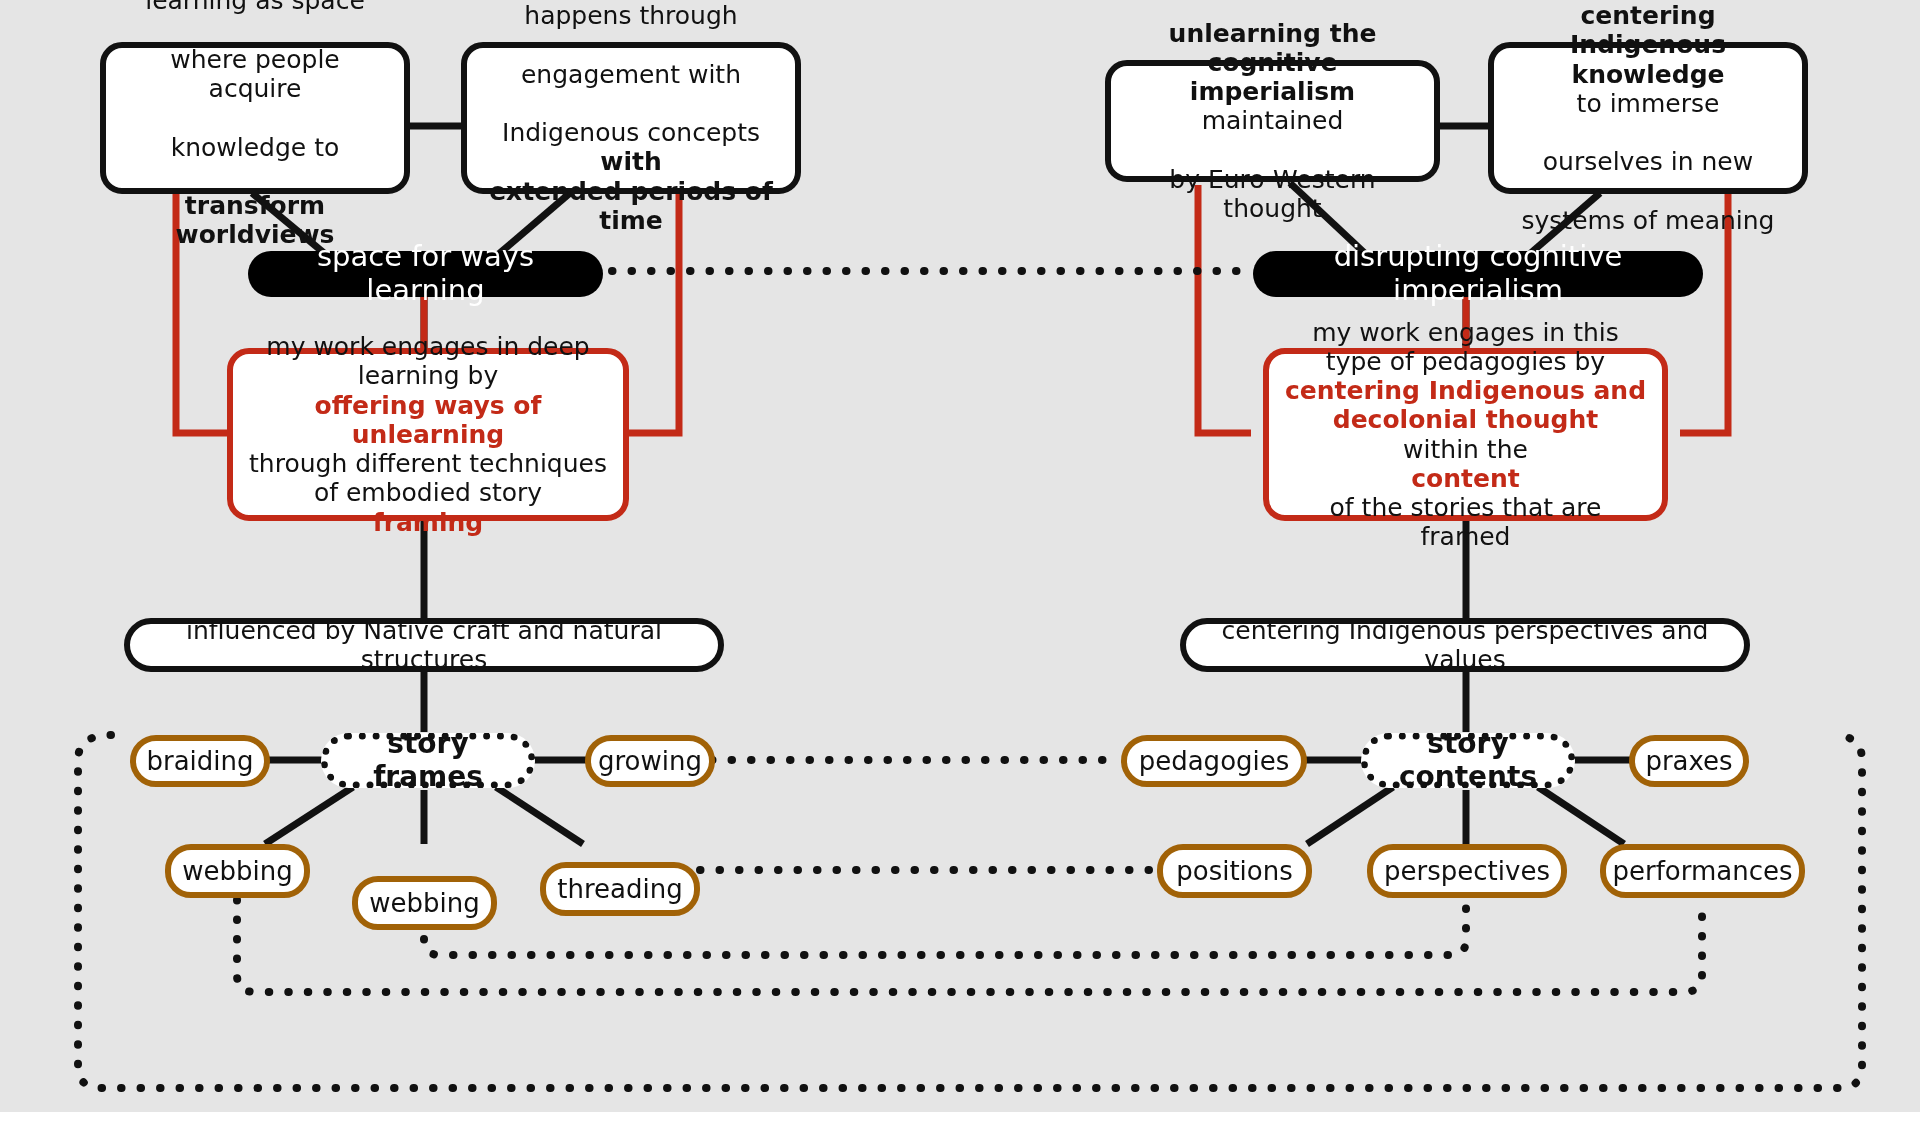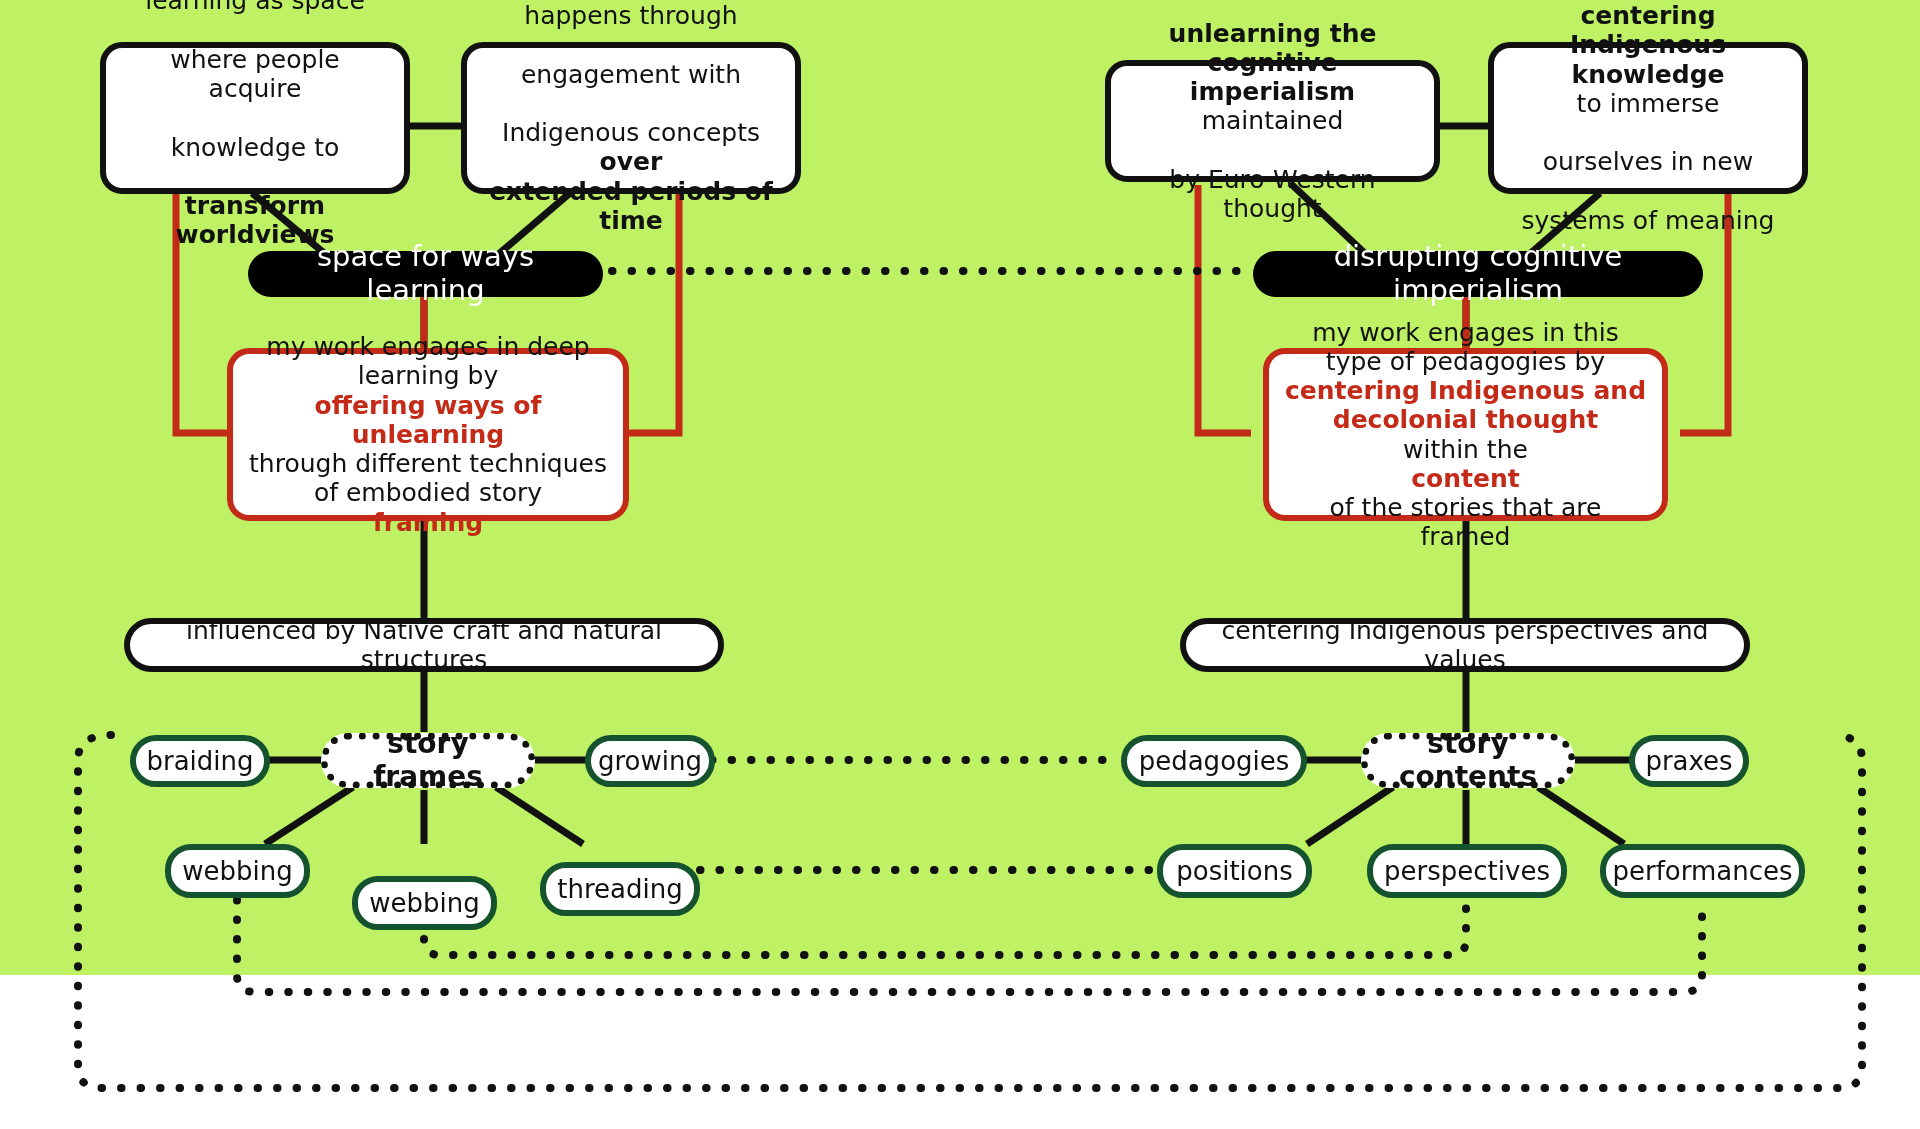--- a/index.html
+++ b/index.html
@@ -1,36 +1,36 @@
 <!DOCTYPE html>
 <html><head>
 <meta charset="utf-8">
 <style>
   html,body{margin:0;padding:0;background:#ffffff;}
   body{width:1920px;height:1129px;overflow:hidden;
        font-family:"DejaVu Sans","Liberation Sans",sans-serif;}
-  #stage{position:relative;width:1920px;height:975px;background:#bef264;text-decoration:underline;}
+  #stage{position:relative;width:1920px;height:1112px;background:#e5e5e5;text-decoration:underline;}
   svg#wires{position:absolute;inset:0;width:1920px;height:1129px;}
 
   .node{position:absolute;box-sizing:border-box;display:flex;align-items:center;
         justify-content:center;text-align:center;background:#ffffff;
         color:#111111;z-index:3;}
   .node span{display:block;line-height:1.17;}
 
   
   .card{border:6px solid #111111;border-radius:22px;font-size:25px;padding:10px 16px;}
   
   .pill-black{background:#000000;color:#ffffff;border-radius:40px;font-size:29px;
               border:none;padding:6px 26px;}
   
   .card-red{border:6px solid #C32A17;border-radius:22px;font-size:25px;padding:10px 14px;}
   
   .pill-wide{border:6px solid #111111;border-radius:34px;font-size:25px;padding:6px 18px;}
   
-  .leaf{border:6px solid #14532d;border-radius:26px;font-size:26px;padding:12px 14px;}
+  .leaf{border:6px solid #a16207;border-radius:26px;font-size:26px;padding:12px 14px;}
   
   .hub{border:7px dotted #111111;border-radius:34px;font-size:28px;font-weight:bold;
        padding:4px 14px;background:#fff;}
   .bold{font-weight:bold;}
   .red{color:#C32A17;font-weight:bold;}
 </style>
 </head>
 <body>
 
 <div id="stage">
@@ -94,21 +94,21 @@
       <span>where people acquire</span><br>
       <span>knowledge to</span><br>
       <b class="bold">transform worldviews</b>
     </span>
   </div>
 
   <div class="node card" style="left:461px;top:42px;width:340px;height:152px;">
     <span>
       <span>happens through</span><br>
       <span>engagement with</span><br>
-      <span>Indigenous concepts </span><b class="bold">over</b><br>
+      <span>Indigenous concepts </span><b class="bold">with</b><br>
       <b class="bold">extended periods of time</b>
     </span>
   </div>
 
   <div class="node pill-black" style="left:248px;top:251px;width:355px;height:46px;">
     <span>space for ways learning</span>
   </div>
 
   <div class="node card-red" style="left:227px;top:348px;width:402px;height:173px;">
     <span>

